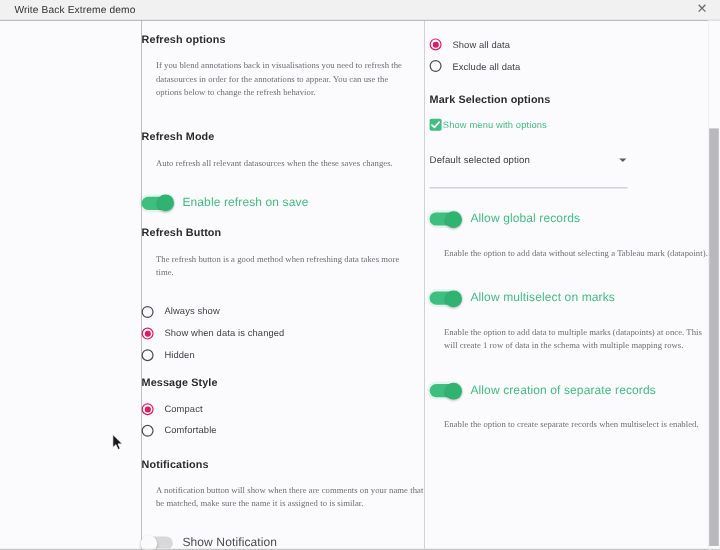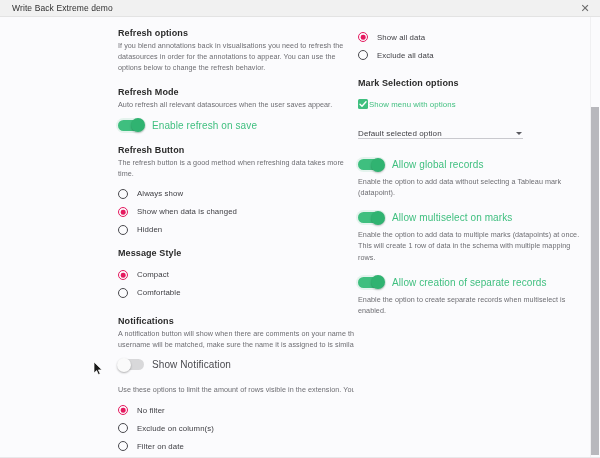--- a/index.html
+++ b/index.html
@@ -72,25 +72,26 @@
 
   
   h3.section-title {
     margin: 0 0 2px 0;
     font-size: 9px;
     font-weight: bold;
     color: #2b2b2b;
     letter-spacing: .1px;
   }
   p.section-desc {
-    margin: 0;
+    margin: 12px;
     font-size: 7.2px;
     line-height: 1.55;
     color: #6d6d72;
     letter-spacing: .05px;
+    font-family: Liberation Serif, serif;
   }
   p.section-desc.wide  { width: 330px; }
   p.section-desc.wider { width: 462px; }
   p.section-desc.green {
     color: #8fcfae;
   }
   .gap-lg { height: 14px; }
   .gap-md { height: 9px; }
   .gap-sm { height: 6px; }
 
@@ -185,21 +186,21 @@
   .check-label {
     font-size: 7.8px;
     color: #3fbf7f;
     letter-spacing: .1px;
   }
 
   
   .select-wrap {
     width: 165px;
     border-bottom: 1px solid #c9c9ce;
-    padding-bottom: 0;
+    padding-bottom: 18px;
     display: flex;
     align-items: center;
     justify-content: space-between;
     cursor: pointer;
   }
   .select-value {
     font-size: 8px;
     color: #3d3d42;
     letter-spacing: .1px;
   }
@@ -260,21 +261,21 @@
 
     <div>
       <h3 class="section-title">Refresh options</h3>
       <p class="section-desc">If you blend annotations back in visualisations you need to refresh the datasources in order for the annotations to appear. You can use the options below to change the refresh behavior.</p>
     </div>
 
     <div class="gap-lg"></div>
 
     <div>
       <h3 class="section-title">Refresh Mode</h3>
-      <p class="section-desc">Auto refresh all relevant datasources when the user saves appear.</p>
+      <p class="section-desc">Auto refresh all relevant datasources when the these saves changes.</p>
       <div class="gap-md"></div>
       <div class="toggle-row">
         <div class="switch"></div>
         <span class="toggle-label">Enable refresh on save</span>
       </div>
     </div>
 
     <div class="gap-lg"></div>
 
     <div>

